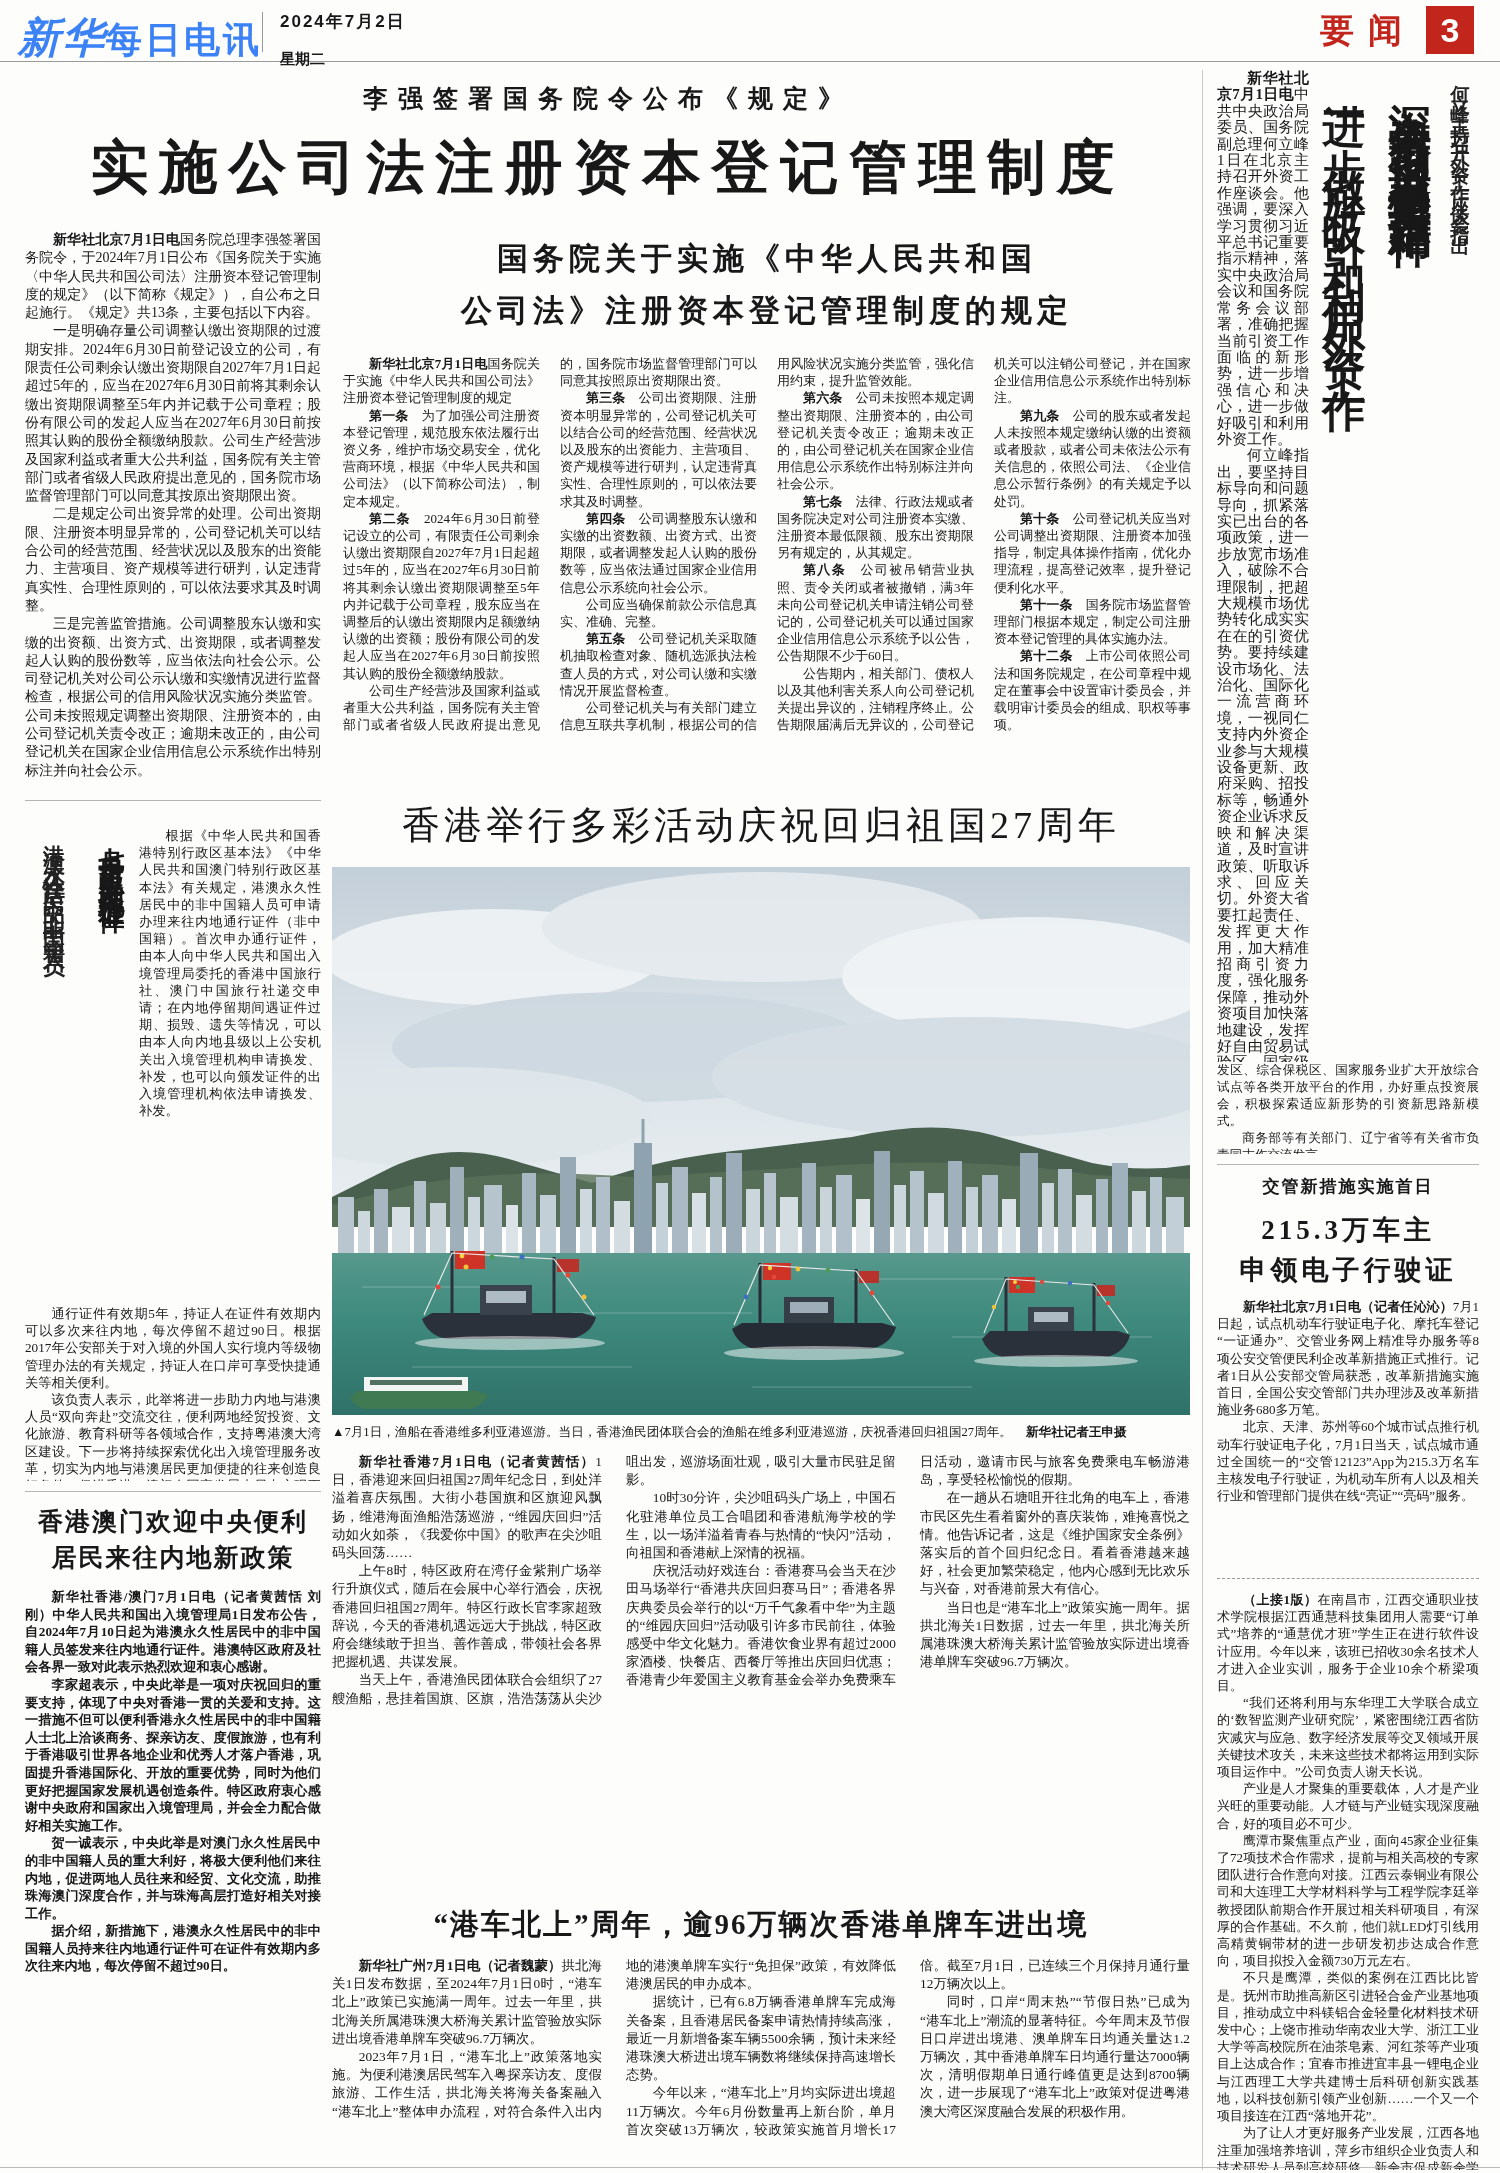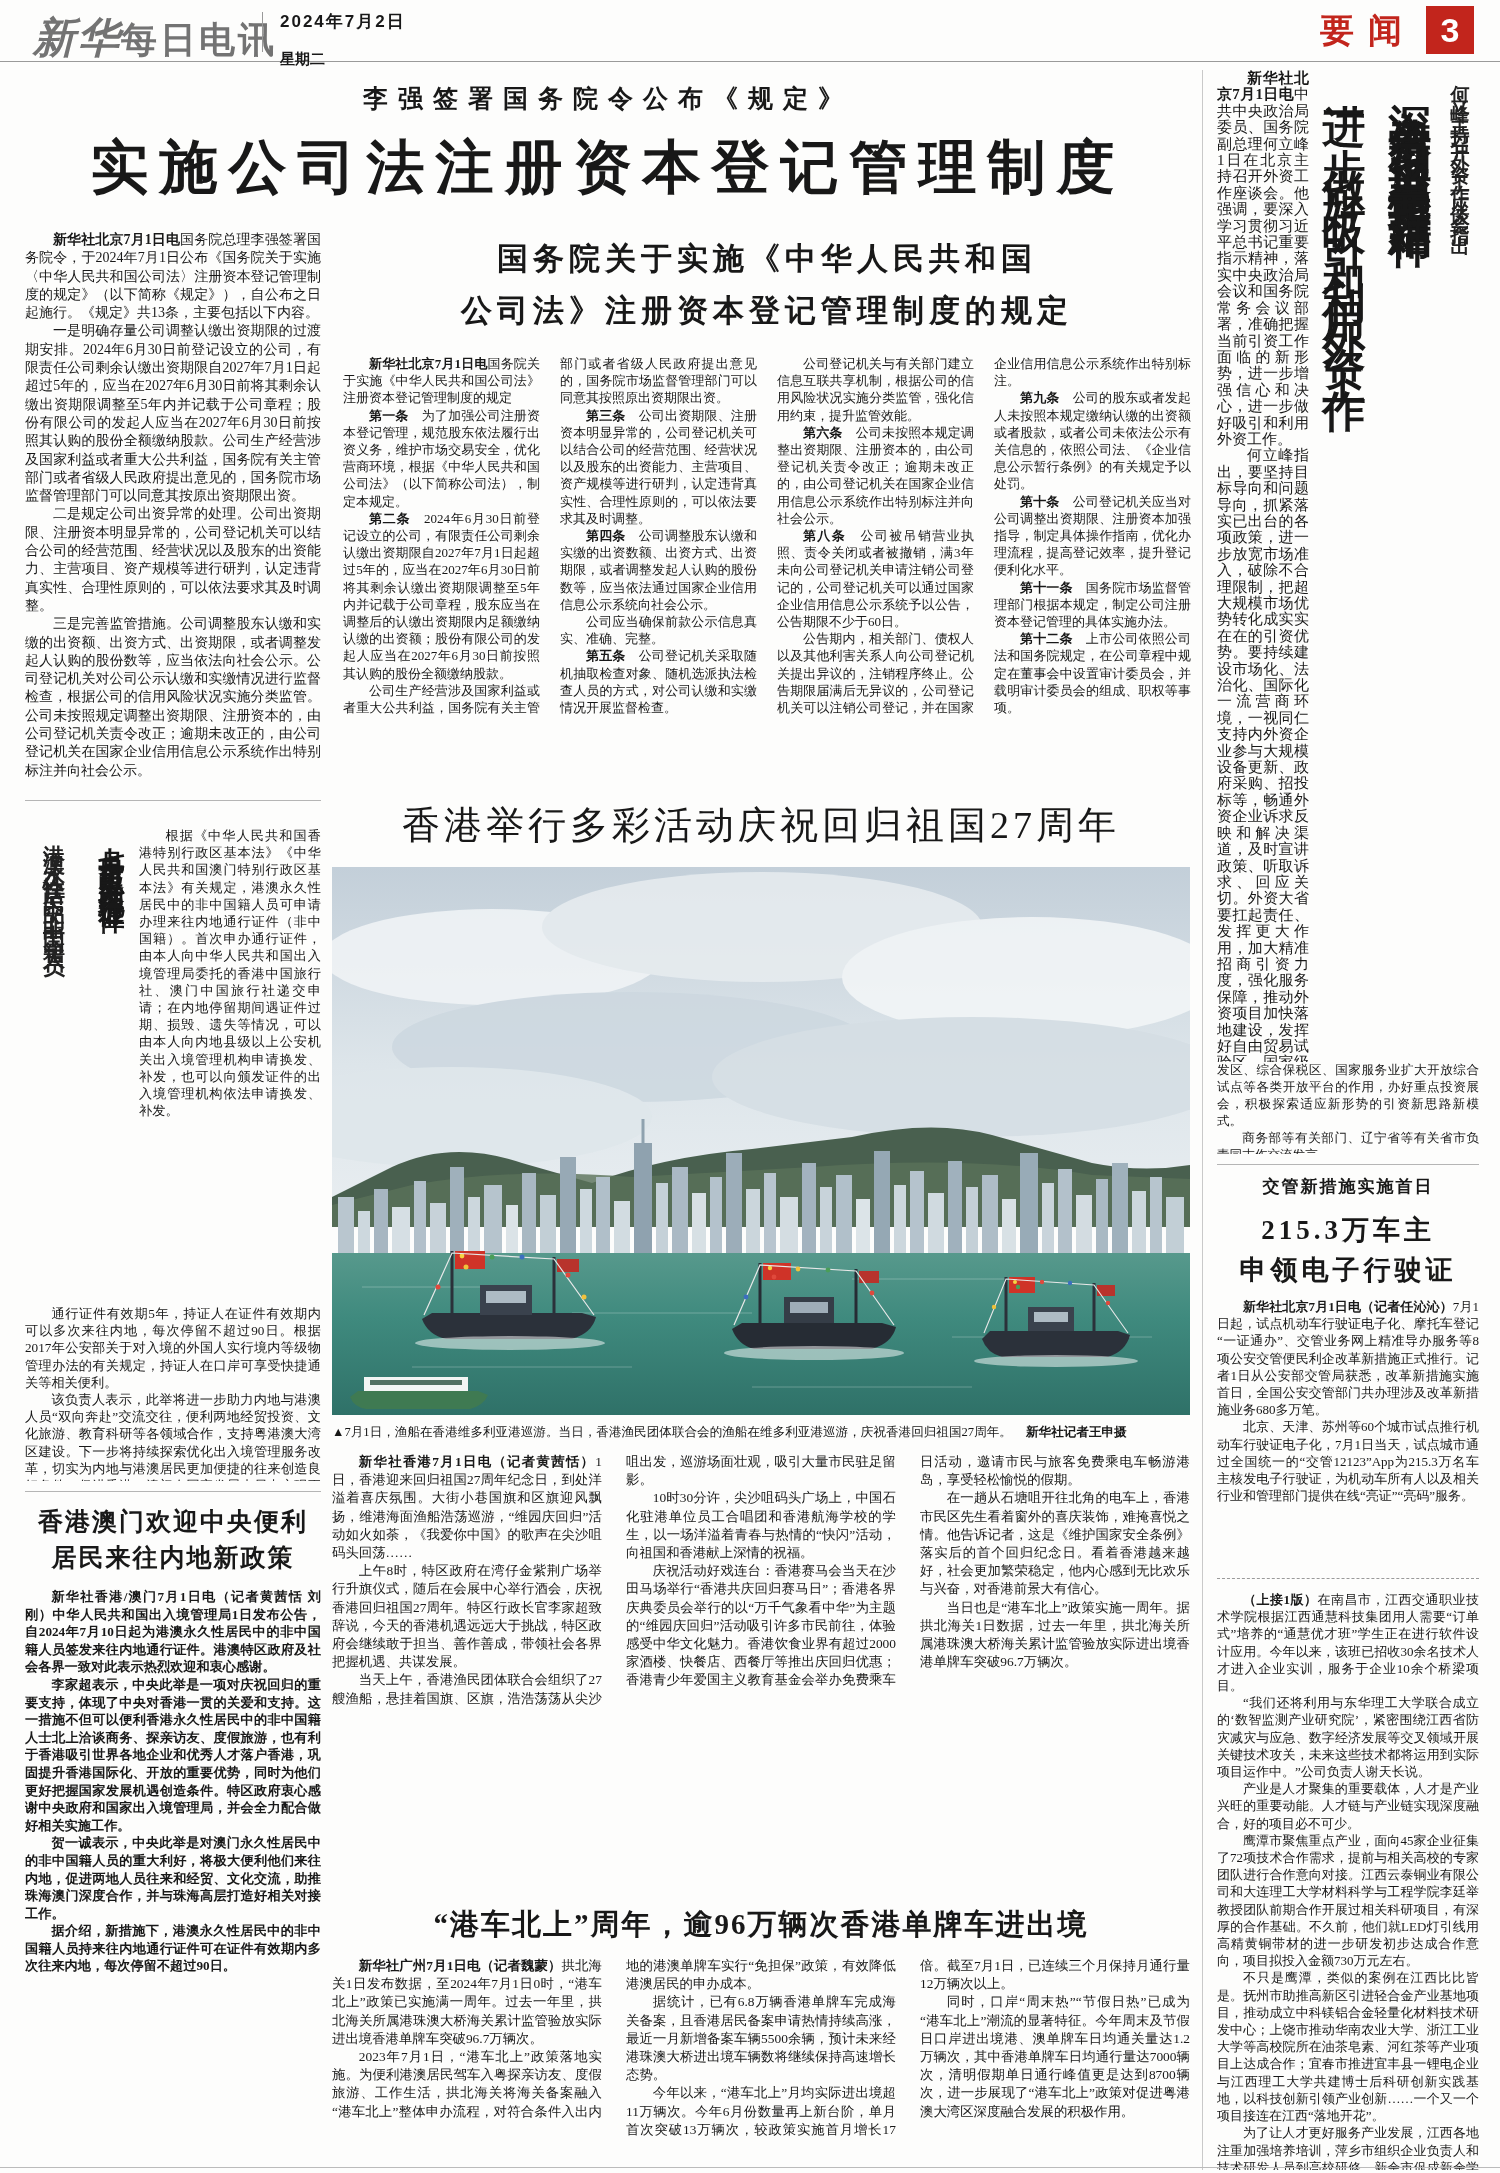--- a/index.html
+++ b/index.html
@@ -2,21 +2,21 @@
 <html lang="zh"><head>
 <meta charset="utf-8">
 <style>
   * { margin:0; padding:0; box-sizing:border-box; }
   html,body { background:#e9e9e7; }
   body { font-family:"Liberation Serif","DejaVu Serif",serif; color:#181818; }
   .page { position:relative; width:1500px; height:2173px; background:#fdfdfc; margin:0 auto; overflow:hidden; }
 
   
   .masthead { position:absolute; left:0; top:0; width:1500px; height:62px; border-bottom:1px solid #9a9a9a; }
-  .logo { position:absolute; left:33px; top:10px; color:#737373; font-weight:bold; white-space:nowrap; }
+  .logo { position:absolute; left:18px; top:10px; color:#3b82f6; font-weight:bold; white-space:nowrap; }
   .logo .xh { font-size:42px; font-style:italic; letter-spacing:2px; font-family:"DejaVu Serif",serif; }
   .logo .mr { font-size:36px; letter-spacing:3px; }
   .mast-div { position:absolute; left:262px; top:12px; width:1px; height:40px; background:#999; }
   .mast-date { position:absolute; left:280px; top:10px; font-family:"Liberation Sans","DejaVu Sans",sans-serif; }
   .mast-date .d1 { font-size:17px; font-weight:bold; letter-spacing:2px; }
   .mast-date .d2 { font-size:15px; font-weight:bold; margin-top:17px; }
   .section-name { position:absolute; right:84px; top:8px; color:#c2251c; font-size:34px; font-weight:bold; letter-spacing:14px; }
   .page-no { position:absolute; right:26px; top:6px; width:48px; height:48px; background:#c2251c; color:#fff; font-size:34px; font-weight:bold; text-align:center; line-height:48px; font-family:"Liberation Sans",sans-serif; }
 
   
@@ -118,20 +118,21 @@
           <p><b>新华社北京7月1日电</b><span>国务院关于实施《中华人民共和国公司法》注册资本登记管理制度的规定</span></p>
           <p><b>第一条</b>　<span>为了加强公司注册资本登记管理，规范股东依法履行出资义务，维护市场交易安全，优化营商环境，根据《中华人民共和国公司法》（以下简称公司法），制定本规定。</span></p>
           <p><b>第二条</b>　<span>2024年6月30日前登记设立的公司，有限责任公司剩余认缴出资期限自2027年7月1日起超过5年的，应当在2027年6月30日前将其剩余认缴出资期限调整至5年内并记载于公司章程，股东应当在调整后的认缴出资期限内足额缴纳认缴的出资额；股份有限公司的发起人应当在2027年6月30日前按照其认购的股份全额缴纳股款。</span></p>
           <p><span>公司生产经营涉及国家利益或者重大公共利益，国务院有关主管部门或者省级人民政府提出意见的，国务院市场监督管理部门可以同意其按照原出资期限出资。</span></p>
           <p><b>第三条</b>　<span>公司出资期限、注册资本明显异常的，公司登记机关可以结合公司的经营范围、经营状况以及股东的出资能力、主营项目、资产规模等进行研判，认定违背真实性、合理性原则的，可以依法要求其及时调整。</span></p>
           <p><b>第四条</b>　<span>公司调整股东认缴和实缴的出资数额、出资方式、出资期限，或者调整发起人认购的股份数等，应当依法通过国家企业信用信息公示系统向社会公示。</span></p>
           <p><span>公司应当确保前款公示信息真实、准确、完整。</span></p>
           <p><b>第五条</b>　<span>公司登记机关采取随机抽取检查对象、随机选派执法检查人员的方式，对公司认缴和实缴情况开展监督检查。</span></p>
           <p><span>公司登记机关与有关部门建立信息互联共享机制，根据公司的信用风险状况实施分类监管，强化信用约束，提升监管效能。</span></p>
           <p><b>第六条</b>　<span>公司未按照本规定调整出资期限、注册资本的，由公司登记机关责令改正；逾期未改正的，由公司登记机关在国家企业信用信息公示系统作出特别标注并向社会公示。</span></p>
+          <p><b>第七条</b>　<span>法律、行政法规或者国务院决定对公司注册资本实缴、注册资本最低限额、股东出资期限另有规定的，从其规定。</span></p>
           <p><b>第八条</b>　<span>公司被吊销营业执照、责令关闭或者被撤销，满3年未向公司登记机关申请注销公司登记的，公司登记机关可以通过国家企业信用信息公示系统予以公告，公告期限不少于60日。</span></p>
           <p><span>公告期内，相关部门、债权人以及其他利害关系人向公司登记机关提出异议的，注销程序终止。公告期限届满后无异议的，公司登记机关可以注销公司登记，并在国家企业信用信息公示系统作出特别标注。</span></p>
           <p><b>第九条</b>　<span>公司的股东或者发起人未按照本规定缴纳认缴的出资额或者股款，或者公司未依法公示有关信息的，依照公司法、《企业信息公示暂行条例》的有关规定予以处罚。</span></p>
           <p><b>第十条</b>　<span>公司登记机关应当对公司调整出资期限、注册资本加强指导，制定具体操作指南，优化办理流程，提高登记效率，提升登记便利化水平。</span></p>
           <p><b>第十一条</b>　<span>国务院市场监督管理部门根据本规定，制定公司注册资本登记管理的具体实施办法。</span></p>
           <p><b>第十二条</b>　<span>上市公司依照公司法和国务院规定，在公司章程中规定在董事会中设置审计委员会，并载明审计委员会的组成、职权等事项。</span></p>
 
         </div>
       </div>
     </div>

